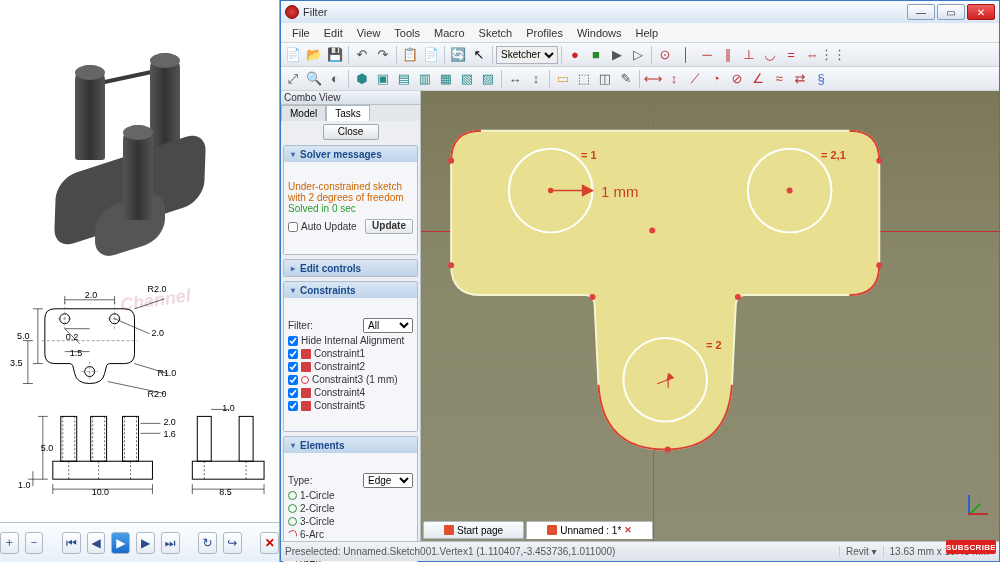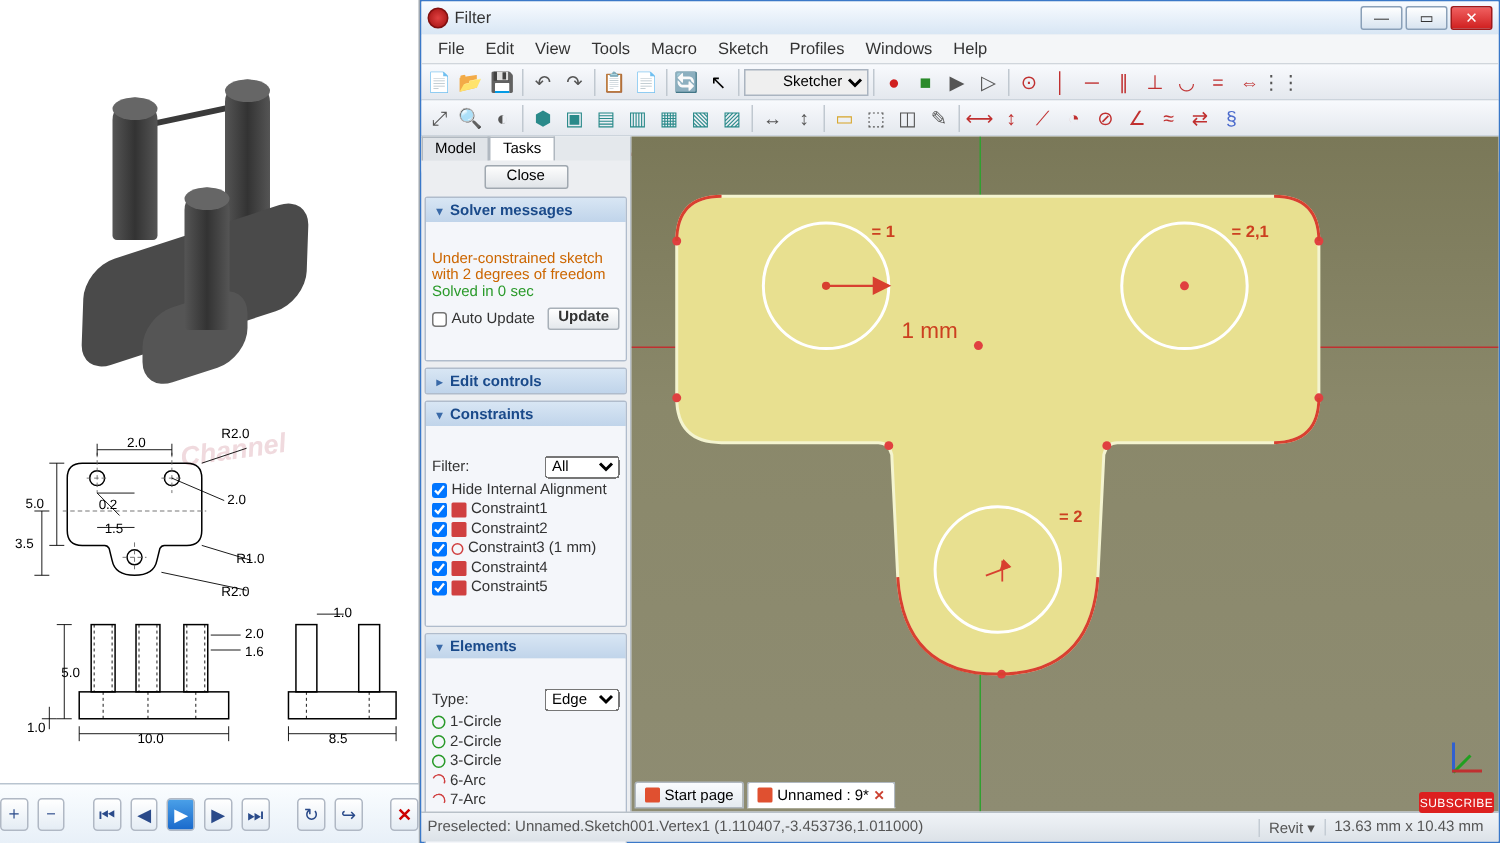--- a/index.html
+++ b/index.html
@@ -38,21 +38,21 @@
 .titlebar .winbtn.closew { background: linear-gradient(#f06060,#d02020); color:#fff; border-color:#a01818;}
 
 
 .menubar { height: 20px; background: #f4f6f8; display: flex; align-items: center; padding: 0 4px; font-size: 11px; color: #333; border-bottom:1px solid #d0d6dc;}
 .menubar span { padding: 10px 7px; cursor:pointer;}
 
 
 .tbar { height: 24px; background: linear-gradient(#f8fafd,#e4e8ee); border-bottom: 1px solid #ccd4dc; display: flex; align-items: center; padding: 0 2px; gap: 1px; flex-wrap:nowrap; overflow:hidden;}
 .tbar .ti { width: 20px; height: 20px; display:flex;align-items:center;justify-content:center; font-size:13px; color:#555; cursor:pointer; border-radius:2px;}
 .tbar .sep{width:1px;height:18px;background:#c0c8d0;margin:0 2px;}
-.tbar select{font-size:10px;height:18px;border:1px solid #aab4c0;padding-left:21px;}
+.tbar select{font-size:10px;height:18px;border:1px solid #aab4c0;}
 
 
 .mainarea { position: absolute; left: 0; top: 90px; right: 0; bottom: 20px; display: flex; }
 .combo { width: 140px; background: #eceef1; border-right: 1px solid #b8c0c8; display:flex; flex-direction:column; font-size:10px;}
 .combo .cv-title{height:17px;background:linear-gradient(#f0f4f8,#d8e0e8);border-bottom:1px solid #b8c0c8;padding:1px 3px;font-size:10px;color:#333;}
 .combo .tabs{height:18px;display:flex;background:#e4e8ec;}
 .combo .tabs .tab{padding:2px 8px;font-size:10px;border:1px solid #b0b8c0;background:#e0e4e8;cursor:pointer;border-bottom:none;}
 .combo .tabs .tab.active{background:#fff;font-weight:normal;}
 .combo .closebtn{margin:3px auto;width:56px;height:16px;font-size:10px;border:1px solid #a0a8b0;background:linear-gradient(#fdfdfd,#e0e4e8);border-radius:2px;text-align:center;line-height:14px;cursor:pointer;}
 .combo .section{margin:2px 2px;border:1px solid #b0bccc;background:#e8edf3;border-radius:2px;}
@@ -77,33 +77,33 @@
 .viewport { flex:1; position:relative; background: linear-gradient(#7a7858,#8a886a 40%,#8e8c72); overflow:hidden;}
 .viewport .axis-h{position:absolute;left:0;right:0;top:140px;height:1px;background:#c03030;}
 .viewport .axis-v{position:absolute;top:0;bottom:0;left:232px;width:1px;background:#30a030;}
 .viewport .sketch-label{position:absolute;color:#cc4020;font-size:11px;font-weight:bold;}
 .viewport .dim{position:absolute;color:#cc4020;font-size:15px;}
 .viewport .navcube{position:absolute;right:8px;bottom:26px;width:26px;height:26px;}
 .viewport .navcube::before{content:"";position:absolute;width:2px;height:20px;background:#3060d0;left:3px;bottom:0;}
 .viewport .navcube::after{content:"";position:absolute;width:20px;height:2px;background:#c03030;left:3px;bottom:0;}
 .viewport .navcube .z{position:absolute;width:2px;height:16px;background:#20a020;left:3px;bottom:0;transform-origin:bottom;transform:rotate(45deg);}
 .viewport .doctabs{position:absolute;left:2px;bottom:2px;height:18px;display:flex;gap:2px;}
-.viewport .doctabs .dtab{padding:1px 6px;font-size:10px;background:linear-gradient(#fafcfe,#e4eaf0);border:1px solid #b0b8c0;border-radius:2px 2px 0 0;display:flex;align-items:center;gap:3px;cursor:pointer;}
+.viewport .doctabs .dtab{padding:1px 20px;font-size:10px;background:linear-gradient(#fafcfe,#e4eaf0);border:1px solid #b0b8c0;border-radius:2px 2px 0 0;display:flex;align-items:center;gap:3px;cursor:pointer;}
 .viewport .doctabs .dtab.active{background:#fff;border-bottom-color:#fff;}
 .viewport .doctabs .dtab .dicon{width:10px;height:10px;background:#e05030;border-radius:1px;}
 .viewport .doctabs .dtab .xclose{color:#cc4030;font-weight:bold;font-size:9px;}
 
 .viewport svg.sketch{position:absolute;left:0;top:0;width:100%;height:100%;}
 
 
 .statusbar { position: absolute; left: 0; right: 0; bottom: 0; height: 20px; background: linear-gradient(#f0f3f7,#dce2e8); border-top: 1px solid #b8c0c8; display: flex; align-items: center; font-size: 10px; color: #555; padding: 0 4px;}
 .statusbar .spacer{flex:1;}
 .statusbar .seg{padding:0 6px;border-left:1px solid #c4ccd4;}
 
-.subscribe{position:absolute;right:4px;bottom:20px;width:50px;height:14px;background:#dd2020;color:#fff;font-size:8px;font-weight:normal;display:flex;align-items:center;justify-content:center;border-radius:2px;letter-spacing:0.3px;}
+.subscribe{position:absolute;right:4px;bottom:8px;width:50px;height:14px;background:#dd2020;color:#fff;font-size:8px;font-weight:bold;display:flex;align-items:center;justify-content:center;border-radius:2px;letter-spacing:0.3px;}
 </style>
 </head>
 <body>
 
 <div class="left-pane">
   <div class="preview3d">
     <div class="iso">
       <div class="bar"></div>
       <div class="cyl c1"></div>
       <div class="cyl c2"></div>
@@ -349,20 +349,21 @@
     <div class="ti" style="color:#c03030;">∿</div>
     <div class="ti" style="color:#c03030;">〰</div>
     <div class="ti" style="color:#c03030;">✦</div>
     <div class="ti" style="color:#c03030;">⧉</div>
     <div class="ti" style="color:#c03030;">▷◁</div>
   </div>
 
   <div class="mainarea">
 
     <div class="combo">
+      <div class="cv-title">Combo View</div>
       <div class="tabs">
         <div class="tab">Model</div>
         <div class="tab active">Tasks</div>
       </div>
       <div class="closebtn">Close</div>
 
       <div class="section">
         <div class="shead">
             <span class="caret">▾</span>
             <span>Solver messages</span>
@@ -521,35 +522,35 @@
           <line x1="130" y1="100" x2="172" y2="100"></line>
           <polygon points="172,100 162,95 162,105" fill="#d84030"></polygon>
           <circle cx="130" cy="100" r="2" fill="#d84030"></circle>
         </g>
         <g stroke="#d84030" stroke-width="1.2" fill="#d84030" transform="translate(245,290)">
           <line x1="-8" y1="4" x2="8" y2="-2"></line>
             <line x1="3" y1="-6" x2="3" y2="8"></line>
           <polygon points="8,-2 2,0 4,-6"></polygon>
         </g>
       </svg>
-      <div class="dim" style="left:180px;top:92px;margin-top:29px;">1 mm</div>
+      <div class="dim" style="left:180px;top:92px;">1 mm</div>
       <div class="sketch-label" style="left:160px;top:58px;">= 1</div>
       <div class="sketch-label" style="left:400px;top:58px;">= 2,1</div>
       <div class="sketch-label" style="left:285px;top:248px;">= 2</div>
       <div class="navcube">
           <div class="z"></div>
         </div>
       <div class="doctabs">
         <div class="dtab">
             <span class="dicon"></span>
             <span>Start page</span>
           </div>
         <div class="dtab active">
             <span class="dicon"></span>
-            <span>Unnamed : 9*</span>
+            <span>Unnamed : 1*</span>
             <span class="xclose">✕</span>
           </div>
       </div>
     </div>
   </div>
 
   <div class="statusbar">
     <span>Preselected: Unnamed.Sketch001.Vertex1 (1.110407,-3.453736,1.011000)</span>
     <div class="spacer"></div>
     <span class="seg">Revit ▾</span>

